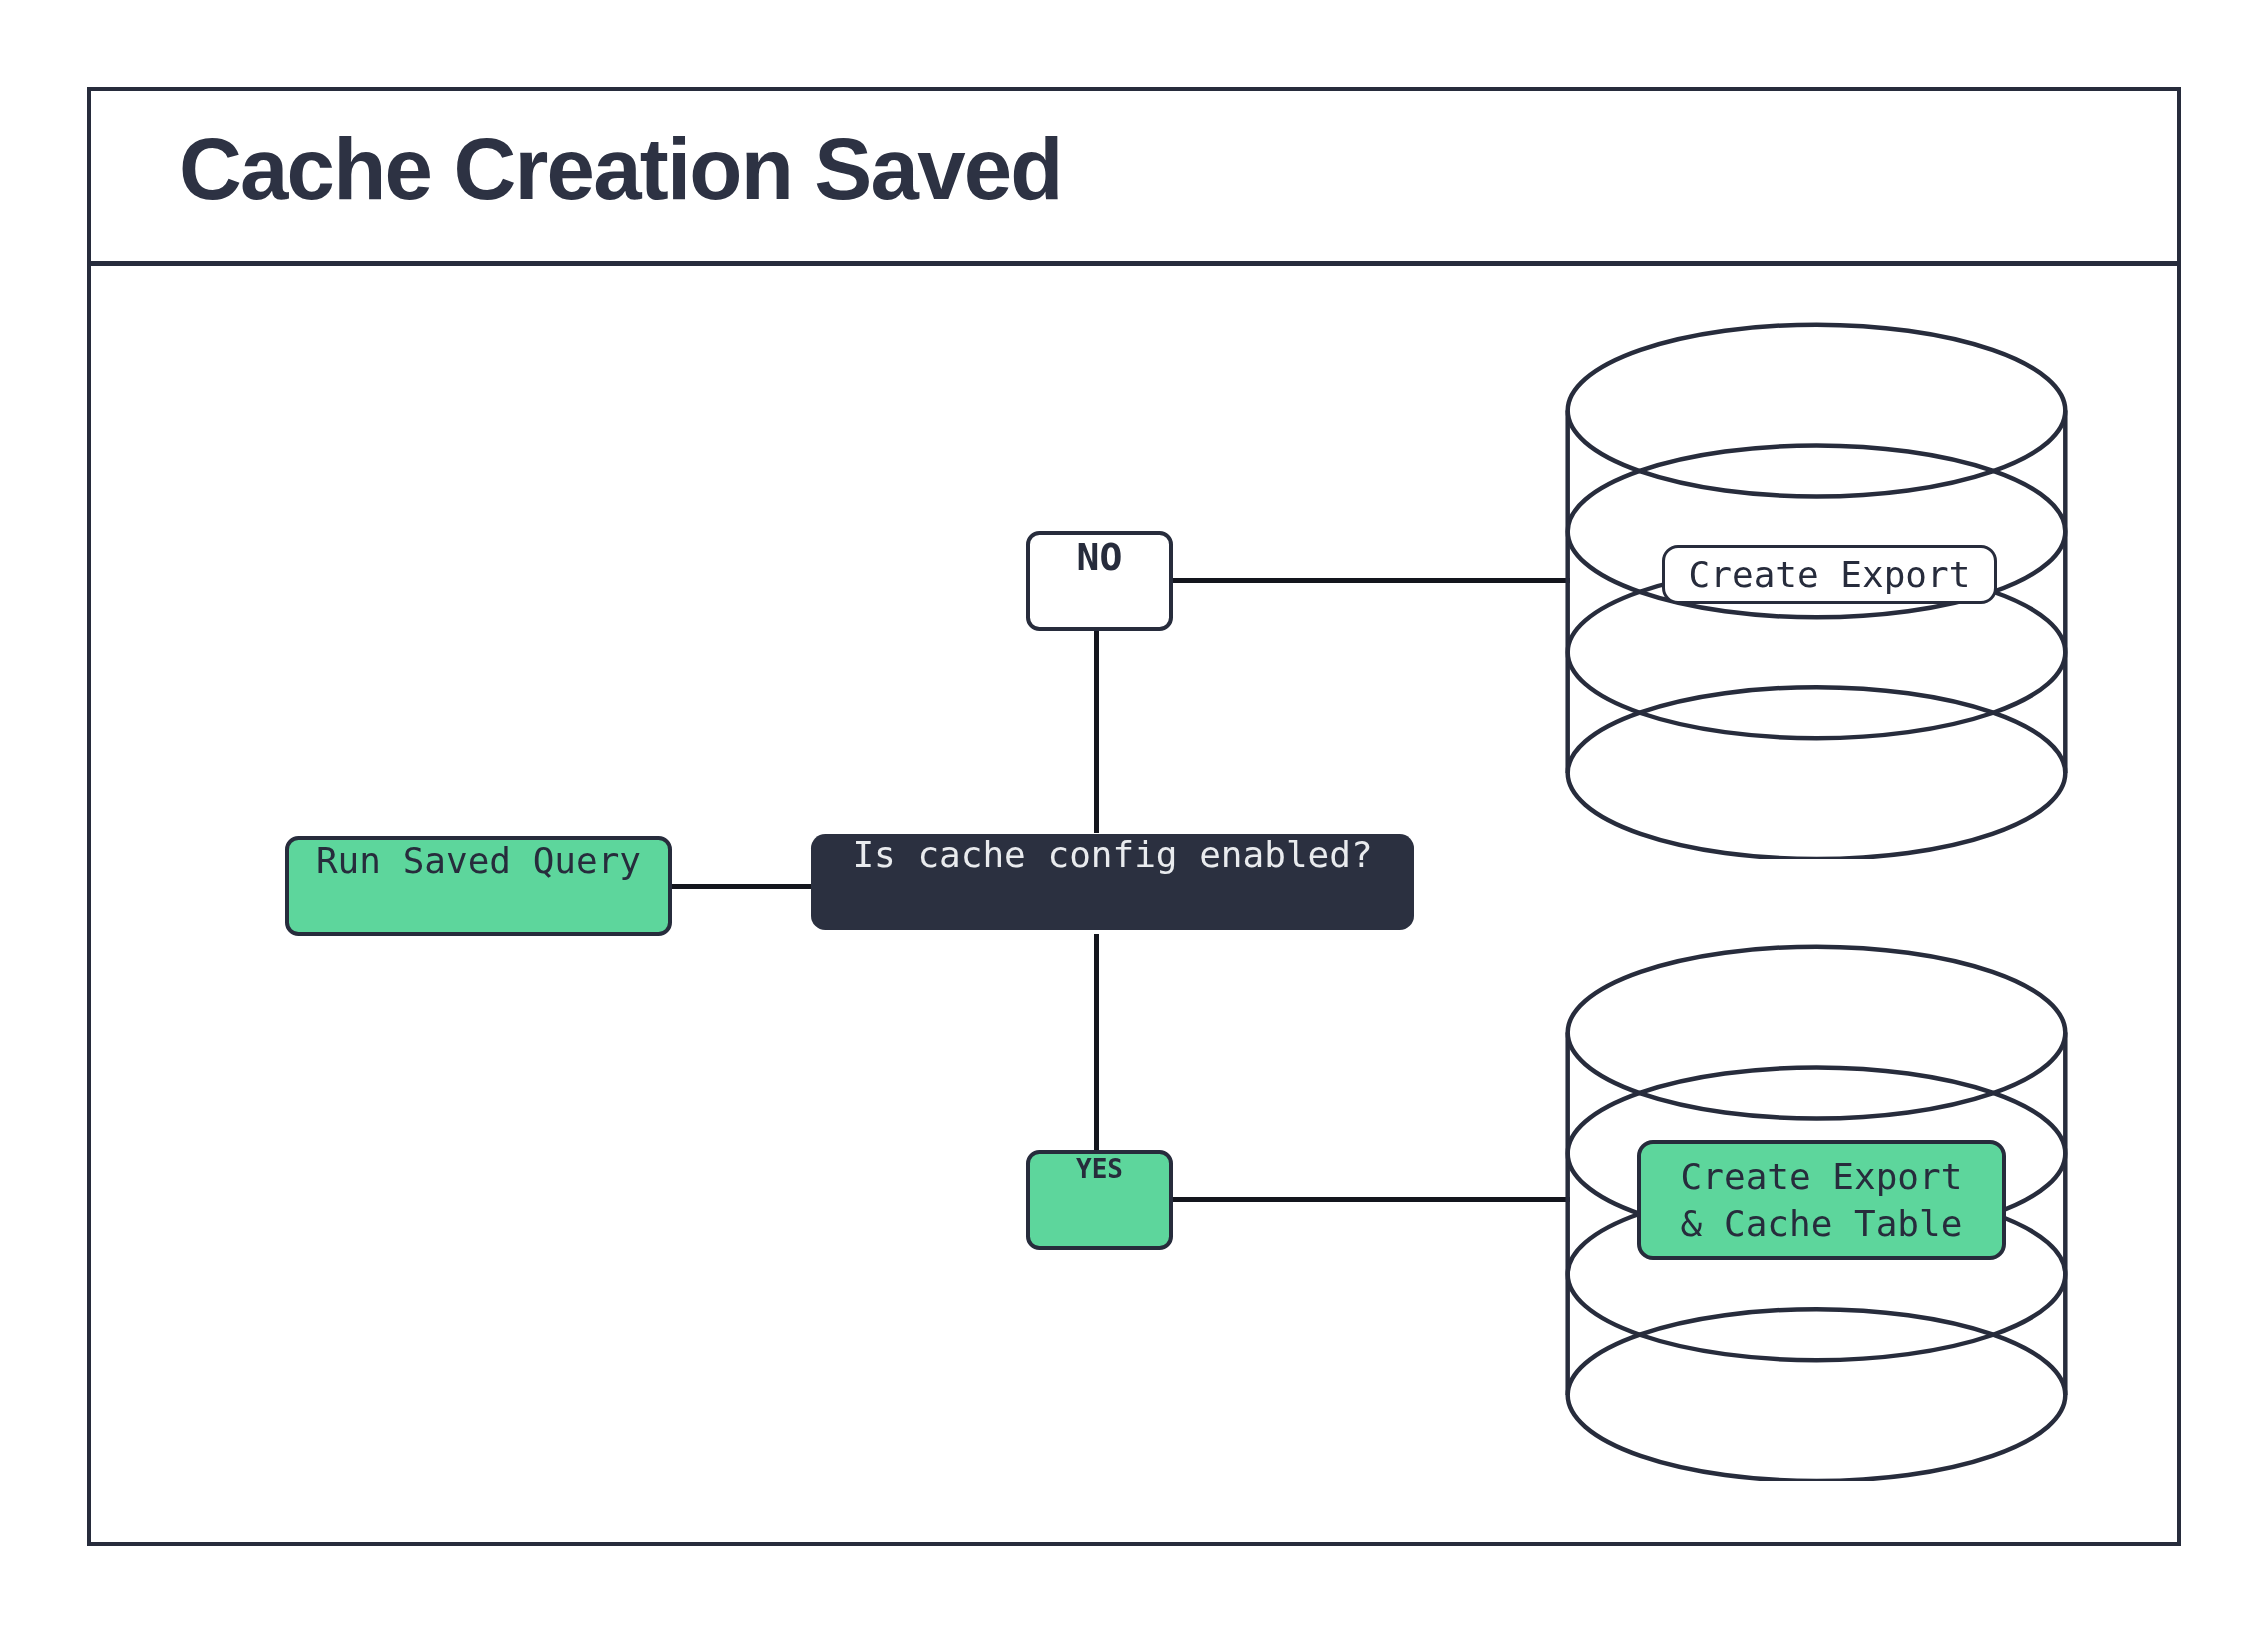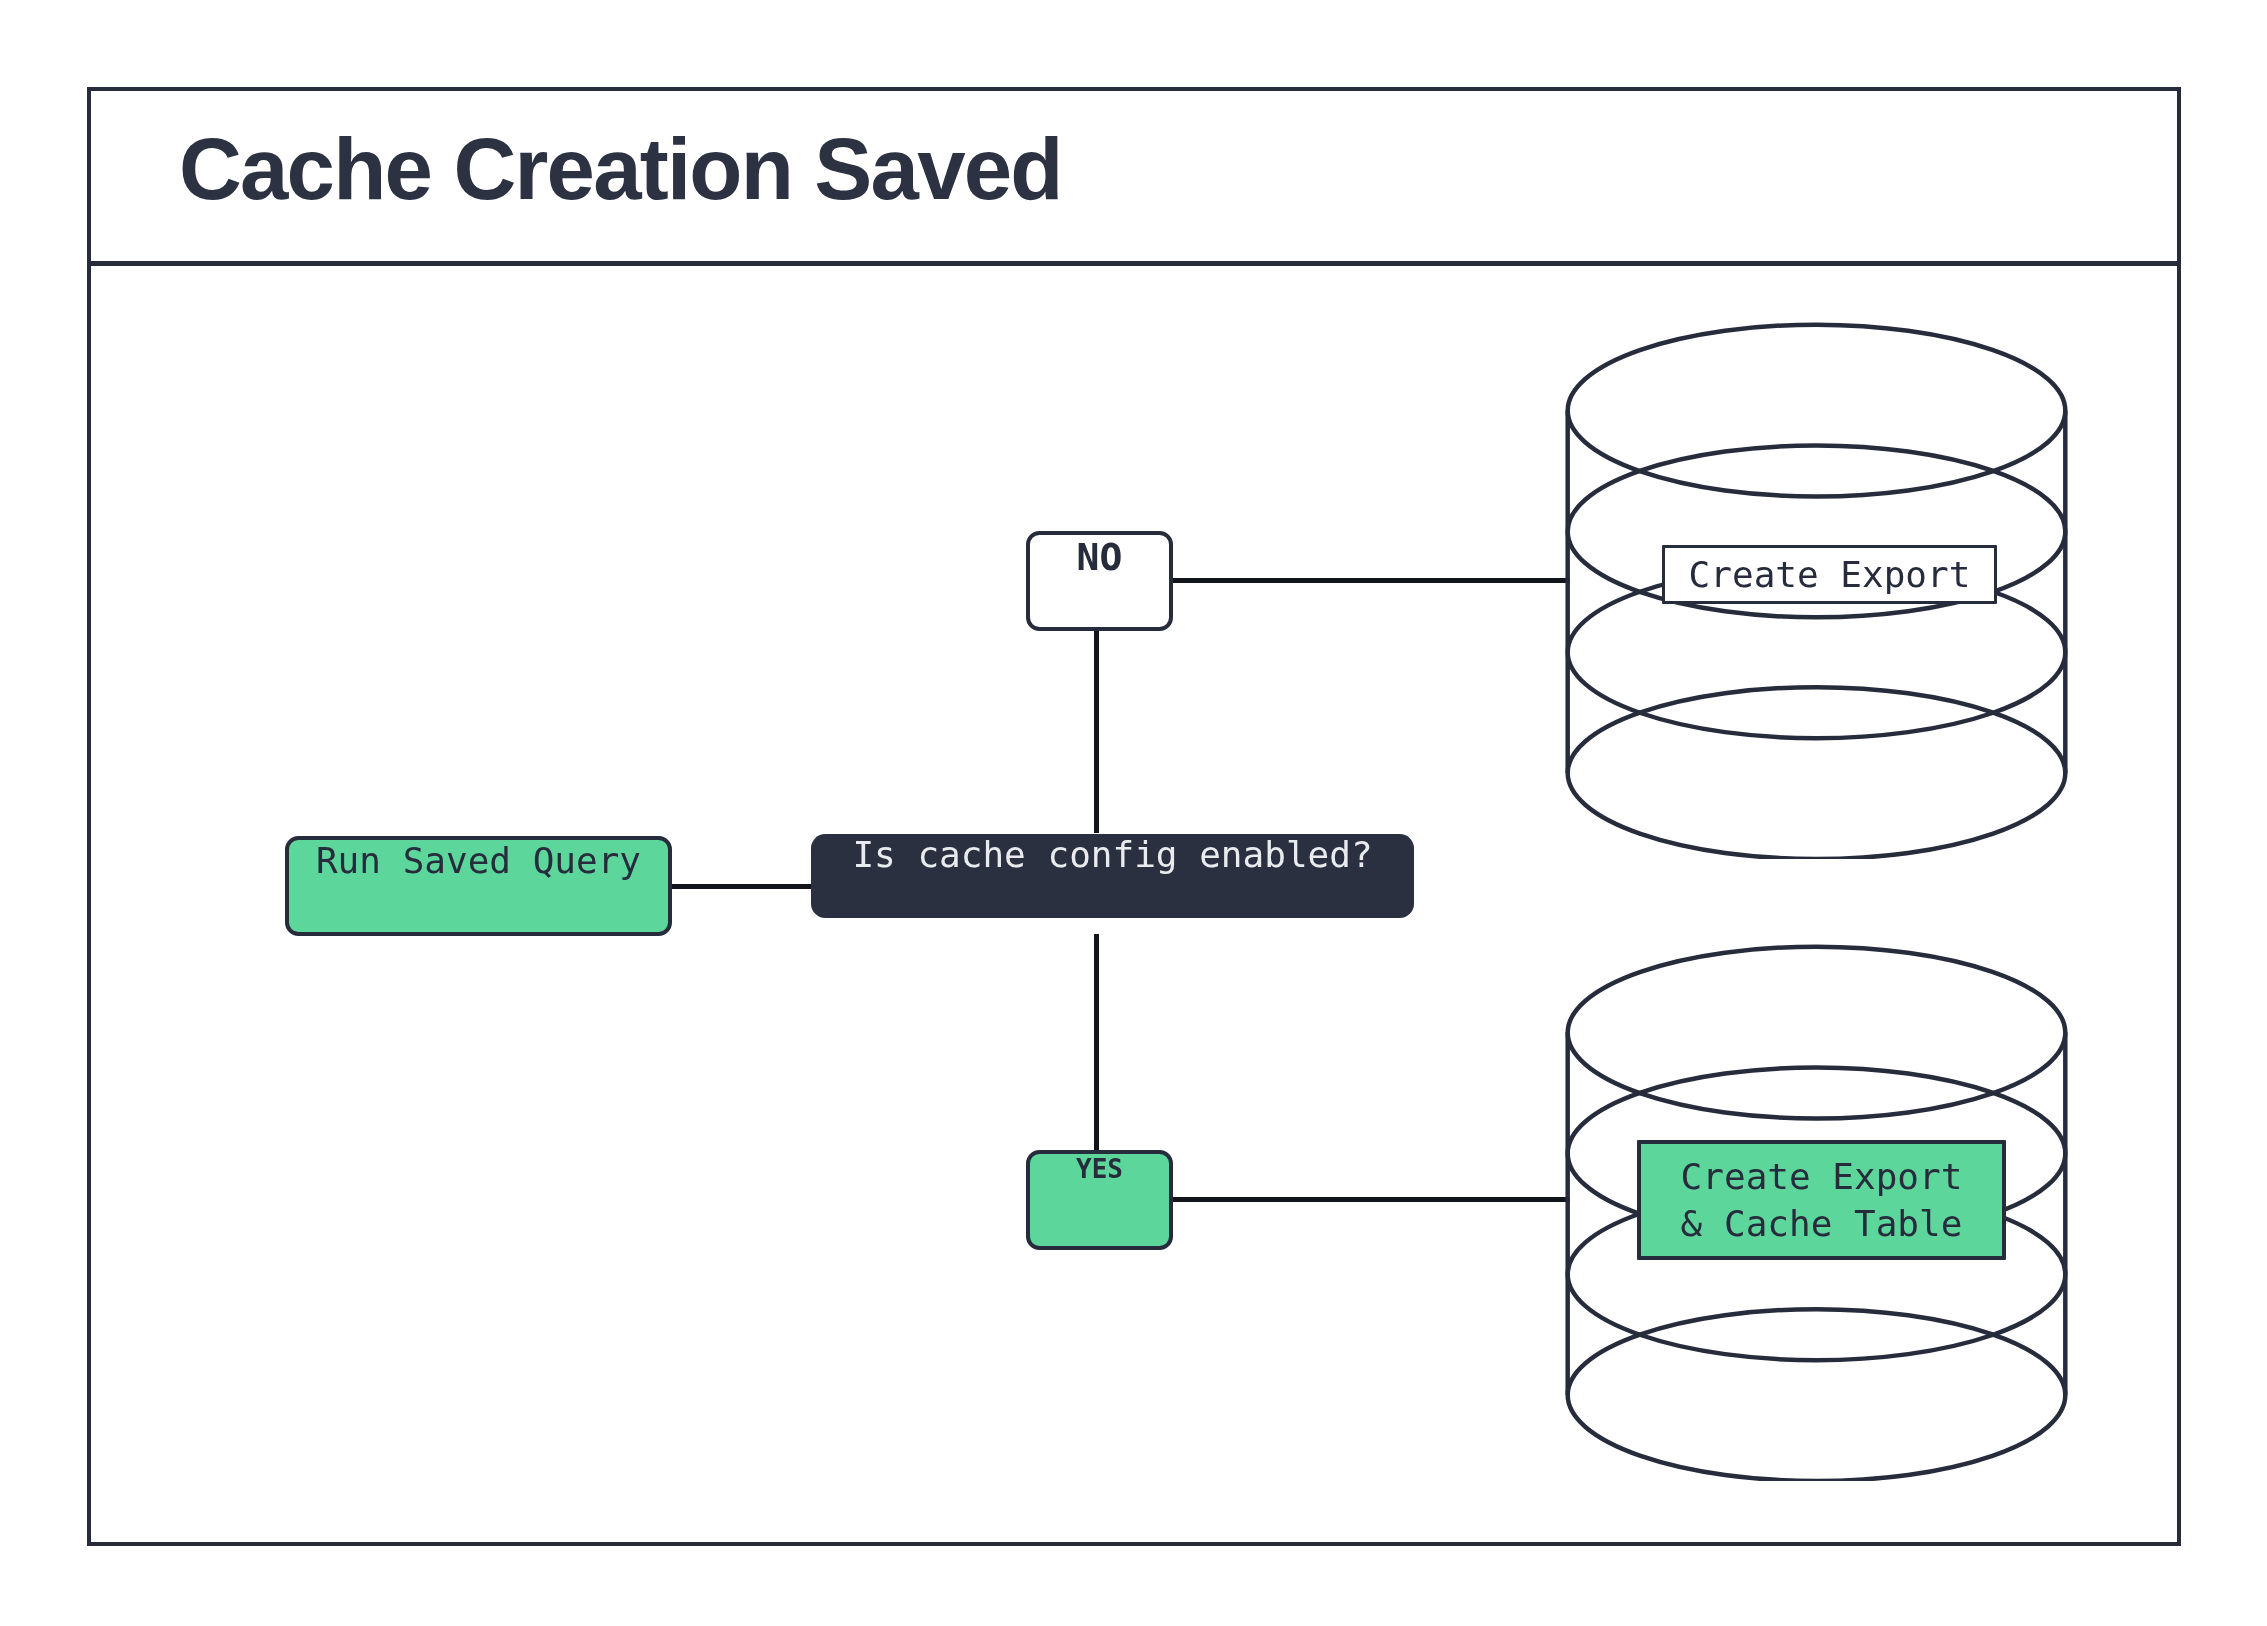--- a/index.html
+++ b/index.html
@@ -41,41 +41,41 @@
     position:absolute;
     display:flex;justify-content:center;
     border-radius:13.4px;
     font-size:36px;color:var(--ink);
     white-space:nowrap;
   }
   .node.green{background:var(--green);border:4.5px solid var(--ink);}
   .node.white{background:#fff;border:4.5px solid var(--ink);}
   .start-node{left:285px;top:836px;width:387px;height:100px;}
   .decision-node{
-    left:811px;top:834px;width:603px;height:84px;
+    left:811px;top:834px;width:603px;height:96px;
     background:var(--decision-fill);color:var(--decision-text);
     border:none;border-radius:14.3px;
   }
   .no-node{left:1026px;top:531px;width:147px;height:100px;font-weight:bold;font-size:38px;}
   .yes-node{left:1026px;top:1150px;width:147px;height:100px;font-weight:bold;font-size:26px;}
   .connector{position:absolute;background:var(--connector);}
   .conn-start{left:672px;top:884px;width:139px;height:5.4px;}
   .conn-no-v{left:1094px;top:631px;width:5.4px;height:202px;}
   .conn-yes-v{left:1094px;top:934px;width:5.4px;height:216px;}
   .conn-no-h{left:1173px;top:578px;width:397px;height:5.4px;}
   .conn-yes-h{left:1173px;top:1197px;width:397px;height:5.4px;}
   .db{position:absolute;width:503px;height:537px;}
   .db-top{left:1565px;top:322px;}
   .db-bottom{left:1565px;top:944px;}
   .db svg{display:block;width:100%;height:100%;}
   .db svg *{fill:none;stroke:var(--ink);stroke-width:5;}
   .db-label{
     position:absolute;
     display:flex;flex-direction:column;align-items:center;justify-content:center;
-    border-radius:1px;
+    border-radius:16px;
     font-size:36px;color:var(--ink);
     white-space:nowrap;text-align:center;
   }
   .export-label{
     left:1662px;top:545px;width:335px;height:59px;
     background:#fff;border:3.6px solid var(--ink);
   }
   .export-cache-label{
     left:1637px;top:1140px;width:369px;height:120px;
     background:var(--green);border:4.5px solid var(--ink);

